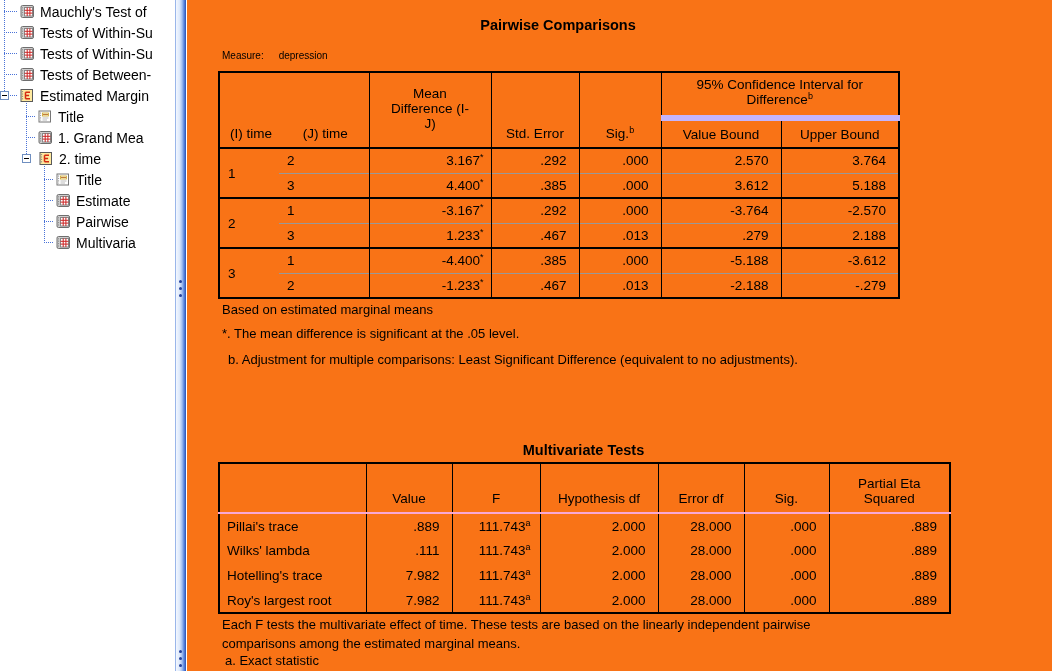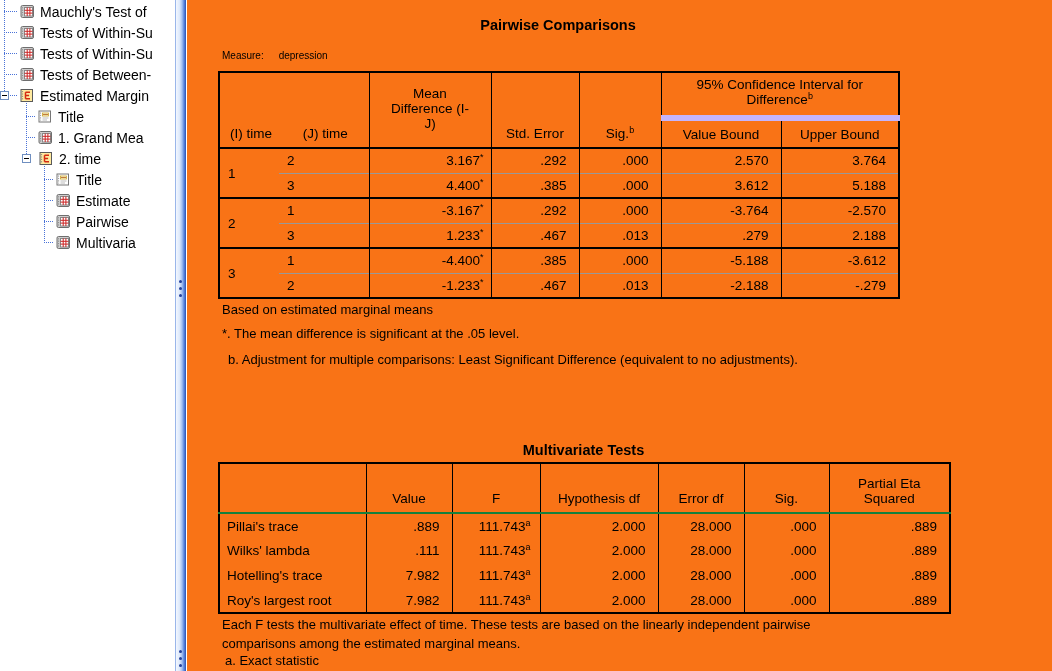--- a/index.html
+++ b/index.html
@@ -55,21 +55,21 @@
   #t1 .h-ci { vertical-align:middle; border-bottom:6px solid #c4b5fd; }
   #t1 .hrow2 th { vertical-align:middle; padding:2px 4px; border-bottom:2px solid #000; }
   #t1 .c-i, #t1 .c-j { text-align:left; padding-left:8px; }
   #t1 .c-md { text-align:right; padding-right:7px; }
   .c-num { text-align:right; padding-right:12px; }
   #t1 tr.sub td { border-top:1px solid #999; }
   #t1 tr.grp td { border-top:2px solid #000; }
 
   
   #t2 .hrow { height:50px; }
-  #t2 th { border-bottom:2px solid #15803d;margin-top:28px; }
+  #t2 th { border-bottom:2px solid #f9a8d4;margin-top:28px; }
   #t2 .c-lbl { text-align:left; padding-left:7px; }
   #t2 .c-f { text-align:right; padding-right:9px; }
 </style>
 </head>
 <body>
 
 <div class="screen">
 
   <div class="outline">
     <div class="trunk" style="left:4px; top:0; height:91px;"></div>

